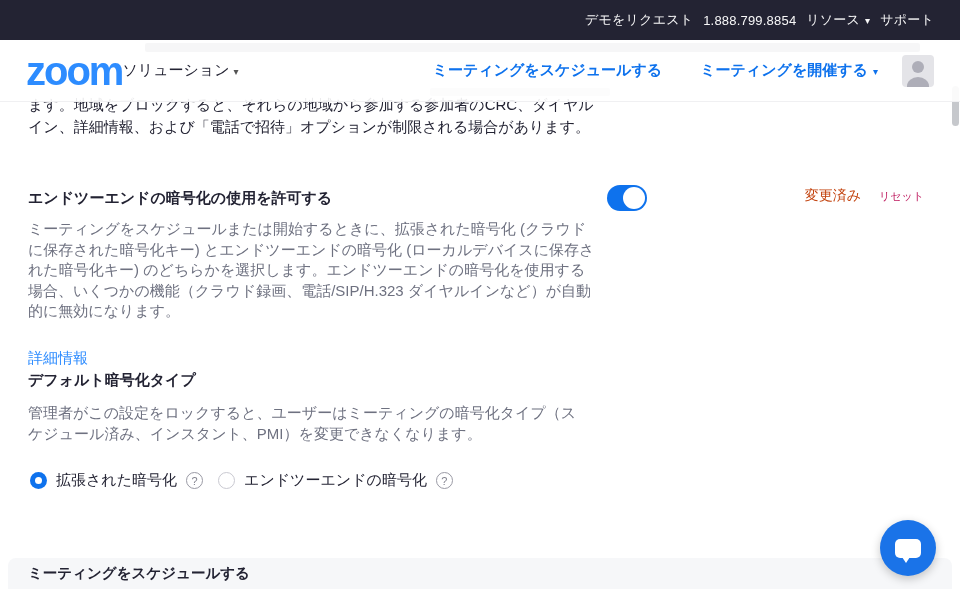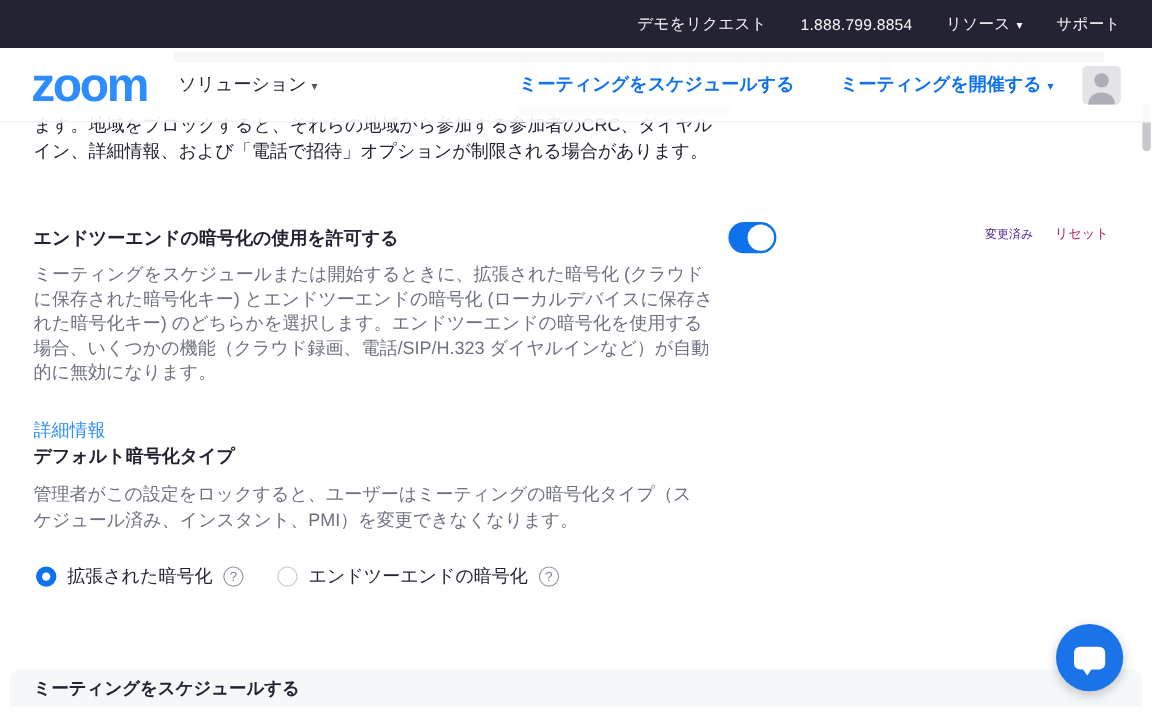--- a/index.html
+++ b/index.html
@@ -2,30 +2,30 @@
 <html><head>
 <meta charset="utf-8">
 <style>
   * { margin:0; padding:0; box-sizing:border-box; }
   html,body { width:960px; height:600px; }
   body { font-family:"Liberation Sans","DejaVu Sans",sans-serif; background:#fff; overflow:hidden; }
   .page { position:relative; width:960px; height:600px; background:#fff; overflow:hidden; }
 
   
   .topbar { position:absolute; top:0; left:0; right:0; height:40px; background:#232333; z-index:6;
-            display:flex; align-items:center; justify-content:flex-end; gap:28px; padding-right:26px; }
+            display:flex; align-items:center; justify-content:flex-end; gap:10px; padding-right:26px; }
   .topbar a { color:#f7f7f8; font-size:13px; text-decoration:none; letter-spacing:.2px; cursor:pointer; }
   .topbar .caret { font-size:10px; color:#f7f7f8; margin-left:5px; }
 
   
   .site-header { position:absolute; top:40px; left:0; right:0; height:62px; z-index:5;
                  background:rgba(255,255,255,0.9); border-bottom:1px solid #f0f0f2;
                  display:flex; align-items:center; padding:0 26px; }
   .logo { font-size:40px; font-weight:800; color:#2d8cff; letter-spacing:-2px; line-height:1; cursor:pointer; }
-  .solutions { margin-left:26px; font-size:15px; color:#232333; cursor:pointer; }
+  .solutions { font-size:15px; color:#232333; cursor:pointer; }
   .solutions .caret { font-size:10px; color:#555; margin-left:4px; }
   .header-spacer { flex:1; }
   .header-link { color:#0e72ed; font-size:15px; font-weight:700; text-decoration:none; cursor:pointer; }
   .header-link.schedule { margin-right:38px; }
   .header-link .caret { font-size:10px; margin-left:5px; }
   .avatar { width:32px; height:32px; border-radius:4px; background:#e4e4e8; margin-left:24px;
             position:relative; overflow:hidden; cursor:pointer; }
   .avatar .head { position:absolute; top:6px; left:10px; width:12px; height:12px; border-radius:50%; background:#aeaeb8; }
   .avatar .torso { position:absolute; bottom:-8px; left:5px; width:22px; height:18px; border-radius:50% 50% 0 0; background:#aeaeb8; }
 
@@ -35,30 +35,30 @@
   .ghost-b { top:88px; left:430px; width:180px; height:8px; opacity:.18; }
 
   
   .content-text { position:absolute; left:28px; z-index:1; }
   .clipped-para { top:94px; width:572px; font-size:15px; line-height:22px; color:#232333; }
   .setting-title { top:189px; font-size:15px; font-weight:700; color:#232333; }
   .toggle { position:absolute; left:607px; top:185px; width:40px; height:26px; border-radius:13px;
             background:#0e72ed; z-index:1; cursor:pointer; }
   .toggle .knob { position:absolute; top:2px; right:2px; width:22px; height:22px; border-radius:50%; background:#fff; }
   .row-right { position:absolute; right:36px; top:187px; z-index:1; display:flex; align-items:center; gap:18px; }
-  .modified { color:#4c1d95; font-size:10px;text-align:right; }
+  .modified { color:#c2410c; font-size:14px;text-align:right; }
   .reset-link { color:#be185d; font-size:11px; text-decoration:none; cursor:pointer; }
 
   .setting-desc { top:219px; width:572px; font-size:15px; line-height:20.5px; color:#6e7180; }
   .learn-more { top:301px; font-size:15px; color:#2d8cff; text-decoration:none; cursor:pointer;margin-top:48px; }
 
   .enc-title { top:371px; font-size:15px; font-weight:700; color:#232333; }
   .enc-desc { top:402px; width:562px; font-size:15px; line-height:21px; color:#6e7180; }
 
-  .radio-row { position:absolute; left:30px; top:471px; z-index:1; display:flex; align-items:center; gap:28px; }
+  .radio-row { position:absolute; left:30px; top:471px; z-index:1; display:flex; align-items:center; gap:15px; }
   .radio-item { display:flex; align-items:center; gap:9px; cursor:pointer; }
   .radio-dot { width:17px; height:17px; border-radius:50%; flex:none; }
   .radio-dot.on { background:#0e72ed; position:relative; }
   .radio-dot.on::after { content:""; position:absolute; top:5px; left:5px; width:7px; height:7px; border-radius:50%; background:#fff; }
   .radio-dot.off { border:1.5px solid #c9c9d1; background:#fff; }
   .radio-label { font-size:15px; color:#232333; }
   .help-icon { width:17px; height:17px; border-radius:50%; border:1px solid #9a9aa5; color:#83838f;
                font-size:11px; display:flex; align-items:center; justify-content:center; cursor:pointer; flex:none; }
 
   

